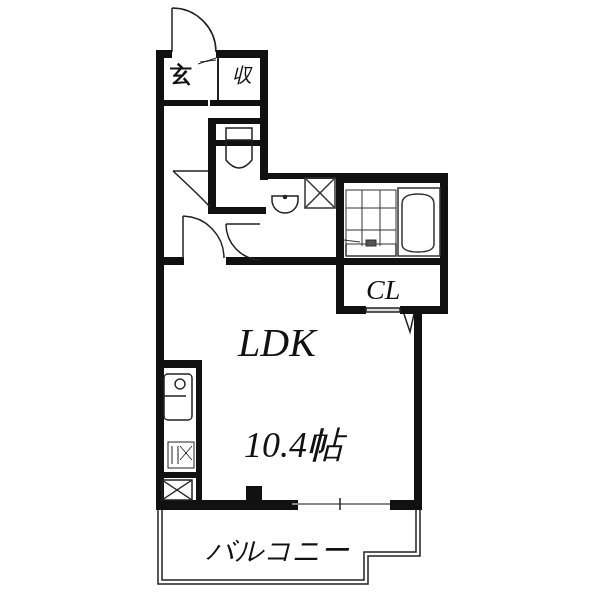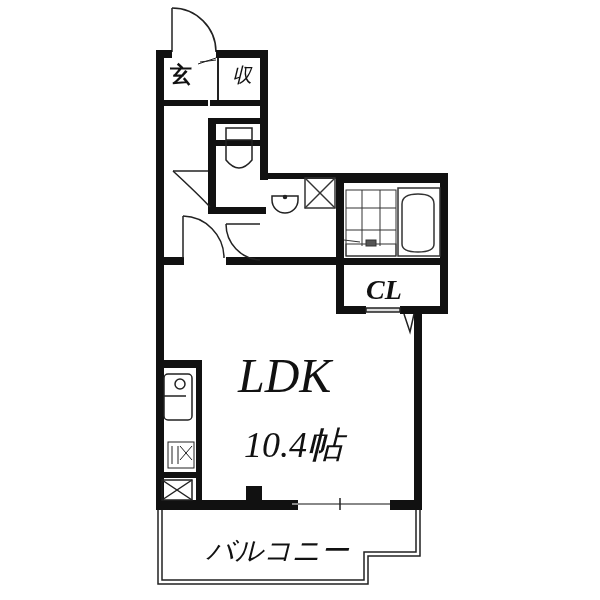--- a/index.html
+++ b/index.html
@@ -1,22 +1,22 @@
 <!DOCTYPE html>
 <html><head>
 <meta charset="utf-8">
 <style>
   html, body { margin:0; padding:0; background:#ffffff; }
   body { width:600px; height:600px; position:relative; overflow:hidden; font-family:"Liberation Serif", serif; }
   .plan { position:absolute; left:0; top:0; width:600px; height:600px; }
   .lbl { position:absolute; font-family:"Liberation Serif", serif; font-style:italic; color:#111; white-space:nowrap; }
   .lbl-genkan { left:170px; top:60px; font-size:22px; font-style:normal; font-weight:bold; }
   .lbl-shu { left:232px; top:62px; font-size:20px; }
-  .lbl-cl { left:366px; top:274px; font-size:28px;font-weight:bold; }
-  .lbl-ldk { left:238px; top:356px; font-size:48px; line-height:40px; }
+  .lbl-cl { left:366px; top:274px; font-size:28px; }
+  .lbl-ldk { left:238px; top:323px; font-size:40px; line-height:40px; }
   .lbl-size { left:244px; top:384px; font-size:36px; line-height:40px;margin-top:41px; }
   .lbl-balcony { left:206px; top:532px; font-size:28px; }
 </style>
 </head>
 <body>
 
 <svg class="plan" viewBox="0 0 600 600" xmlns="http://www.w3.org/2000/svg">
 
   <g fill="none" stroke="#222" stroke-width="1.5">
     <line x1="172" y1="52" x2="172" y2="8"></line>

